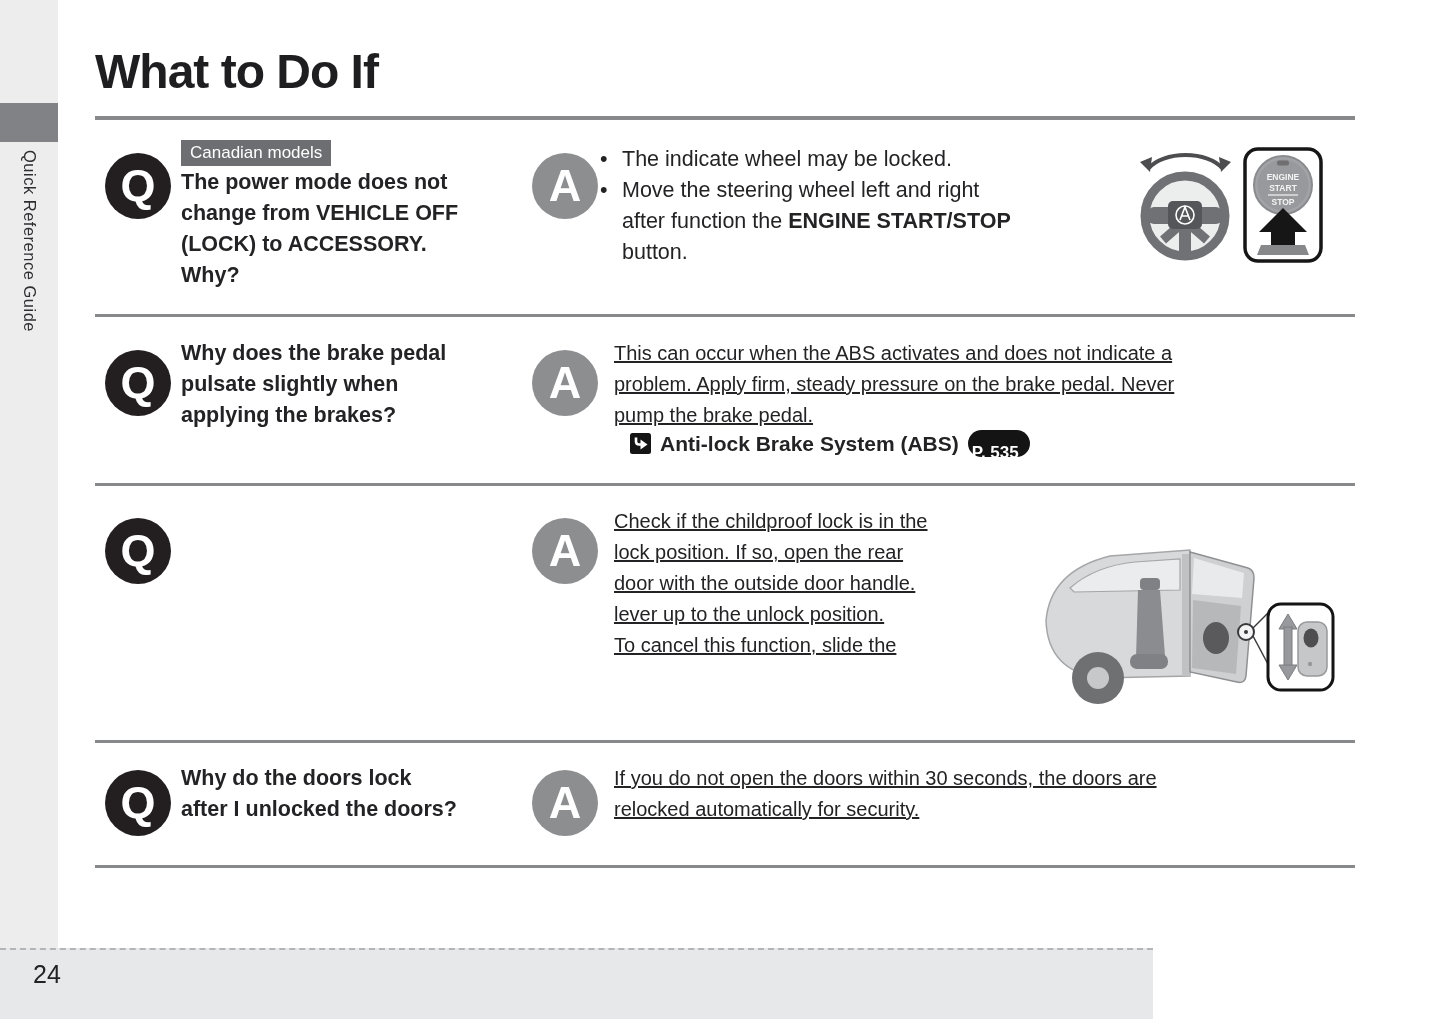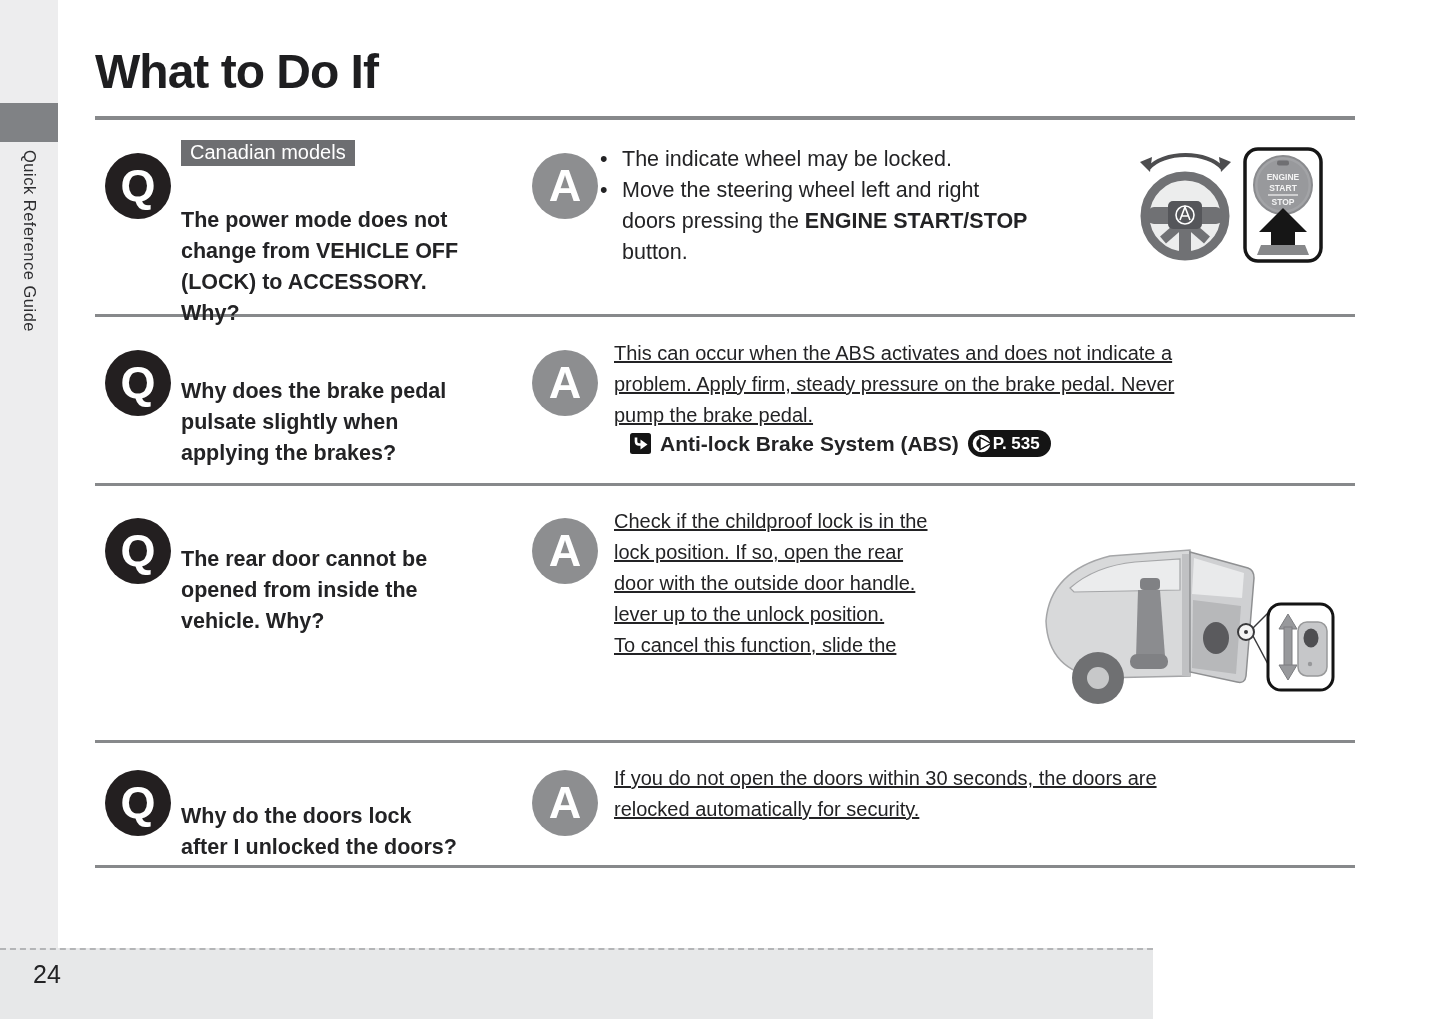--- a/index.html
+++ b/index.html
@@ -30,32 +30,32 @@
   .s1 { top:138px; height:172px; }
   .s2 { top:330px; height:148px; }
   .s3 { top:500px; height:236px; }
   .s4 { top:756px; height:104px; }
 
   .q-circle, .a-circle { position:absolute; width:66px; height:66px; border-radius:50%;
     color:#ffffff; font-weight:bold; font-size:45px; display:flex; align-items:center; justify-content:center; }
   .q-circle { left:10px; background:#231f20; }
   .a-circle { left:437px; background:#8d8e90; }
 
-  .q-text { position:absolute; left:86px; width:360px; font-weight:bold; font-size:21.5px; line-height:31px; color:#232325;margin-top:38px; }
+  .q-text { position:absolute; left:86px; width:360px; font-weight:bold; font-size:21.5px; line-height:31px; color:#232325; }
   .a-text { position:absolute; left:519px; font-size:20px; line-height:31px; color:#232325;text-decoration:underline; }
 
-  .badge { position:absolute; left:86px; top:2px; background:#6d6e71; color:#ffffff; font-size:20px; line-height:23px; padding:1px 9px 2px 9px; }
+  .badge { position:absolute; left:86px; top:2px; background:#6d6e71; color:#ffffff; font-size:17px; line-height:23px; padding:1px 9px 2px 9px; }
 
   .bullets { position:absolute; left:505px; top:6px; font-size:21.5px; line-height:31px; }
   .bullet-row { display:flex; }
   .bullet-glyph { width:22px; flex:0 0 22px; }
 
   .ref-row { position:absolute; left:535px; top:100px; display:flex; align-items:center; gap:9px; }
   .ref-label { font-weight:bold; font-size:21px; color:#232325; }
-  .ref-pill { display:inline-flex; align-items:center; gap:0; background:#141414; border-radius:14px; height:27px; padding:0 11px 0 4px; }
+  .ref-pill { display:inline-flex; align-items:center; gap:13px; background:#141414; border-radius:14px; height:27px; padding:0 11px 0 4px;flex-direction:column; }
   .ref-pill .pill-text { color:#ffffff; font-weight:bold; font-size:17px; }
 
   .illus { position:absolute; }
   .illus-wheel { left:1038px; top:8px; }
   .illus-button { left:1148px; top:9px; }
   .illus-door { left:945px; top:26px; }
 </style>
 </head>
 <body>
 
@@ -91,21 +91,21 @@
       </div>
     <div class="bullets">
       <div class="bullet-row">
         <span class="bullet-glyph">•</span>
         <span>The indicate wheel may be locked.</span>
       </div>
       <div class="bullet-row">
         <span class="bullet-glyph">•</span>
         <span>
           <span>Move the steering wheel left and right</span><br>
-          <span>doors pressing the </span><span style="font-weight:bold;">ENGINE START/STOP</span><br>
+          <span>after function the </span><span style="font-weight:bold;">ENGINE START/STOP</span><br>
           <span>button.</span>
         </span>
       </div>
     </div>
 
     <svg class="illus illus-wheel" width="105" height="116" viewBox="0 0 105 116">
       <path d="M16,22 A40,22 0 0 1 89,22" fill="none" stroke="#4d4d4f" stroke-width="4"></path>
       <polygon points="7,16 19,11 17,26" fill="#4d4d4f"></polygon>
       <polygon points="98,16 86,11 88,26" fill="#4d4d4f"></polygon>
       <circle cx="52" cy="70" r="40" fill="#eceded" stroke="#707174" stroke-width="9"></circle>
@@ -164,25 +164,20 @@
         </svg>
         <span class="pill-text">P. 535</span>
       </span>
     </div>
   </div>
 
   <div class="section s3">
     <div class="q-circle" style="top:18px;">
         <span>Q</span>
       </div>
-    <div class="q-text" style="top:6px;">
-      <div>The rear door cannot be</div>
-      <div>opened from inside the</div>
-      <div>vehicle. Why?</div>
-    </div>
     <div class="a-circle" style="top:18px;">
         <span>A</span>
       </div>
     <div class="a-text" style="top:6px; width:420px;">
       <div>Check if the childproof lock is in the</div>
       <div>lock position. If so, open the rear</div>
       <div>door with the outside door handle.</div>
       <div>lever up to the unlock position.</div>
       <div>To cancel this function, slide the</div>
     </div>

